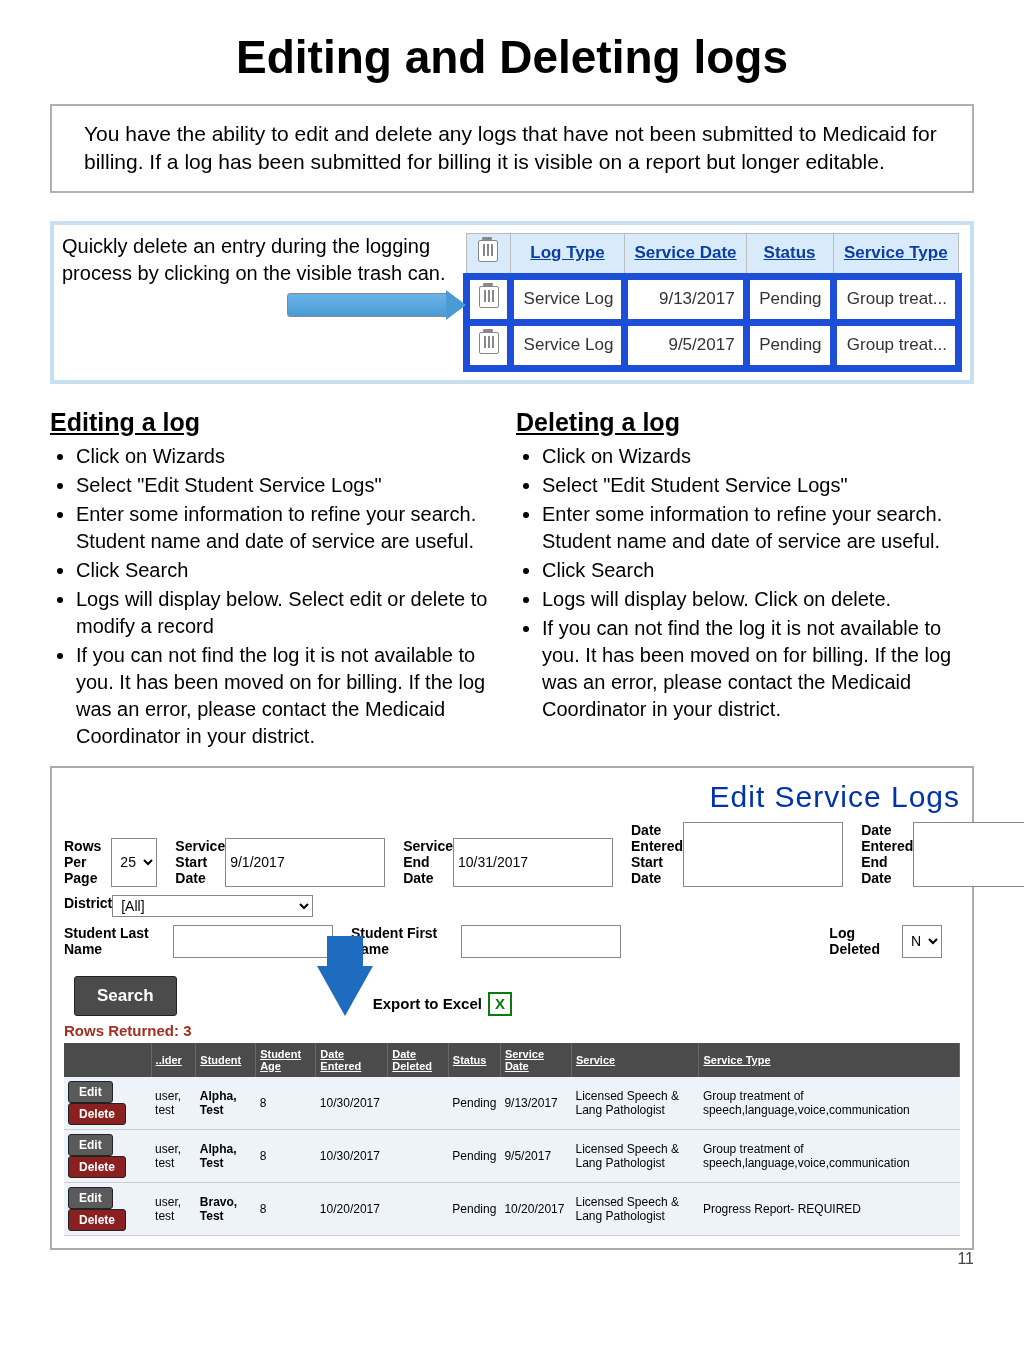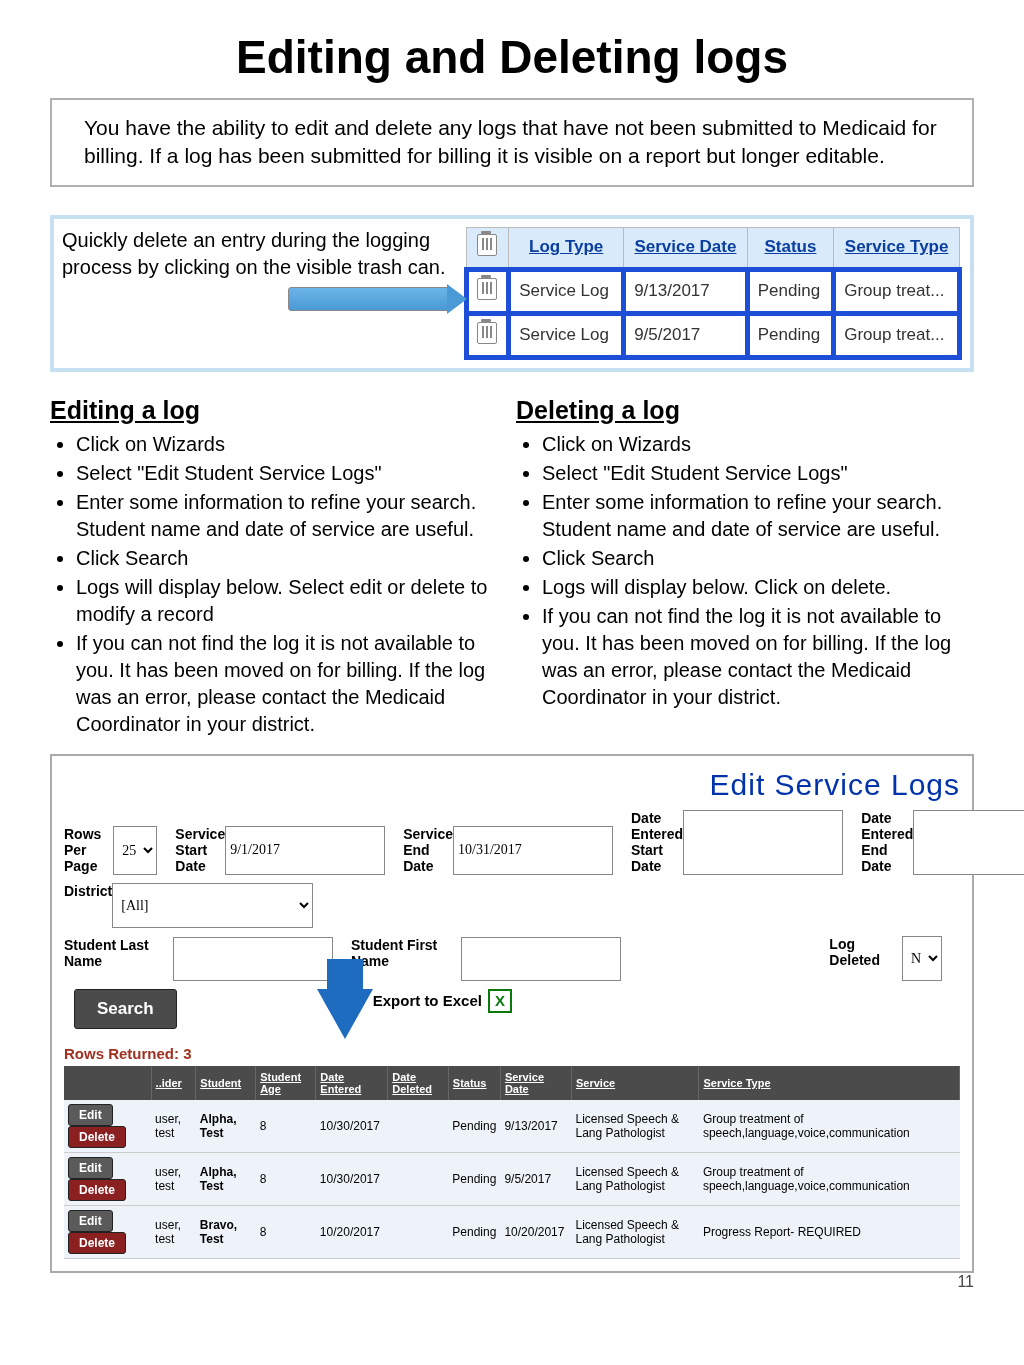--- a/index.html
+++ b/index.html
@@ -1,41 +1,41 @@
 <!DOCTYPE html>
 <html><head>
 <meta charset="utf-8">
 <style>
 body{margin:0;font-family:Arial,sans-serif;background:#fff;color:#000;width:1024px;padding:30px 50px 10px 50px;box-sizing:border-box}
-h1{text-align:center;font-size:46px;font-weight:900;margin:0 0 14px 0}
+h1{text-align:center;font-size:46px;font-weight:900;margin:0 0 20px 0}
 .box{border:2px solid #b0b0b0;padding:14px 32px;font-size:21px;line-height:1.35;margin-bottom:28px}
 .db{display:flex;border:4px solid #c6dff1;padding:8px;margin-bottom:24px;gap:14px;align-items:flex-start}
 .dtxt{flex:1.1;font-size:20px;line-height:1.35}
 .arrow{display:flex;justify-content:flex-end;margin-top:6px}
 .arrow-s{width:160px;height:22px;background:linear-gradient(#6bb4e8,#4a9ad6);border:1px solid #888;border-radius:3px;position:relative}
 .arrow-s:after{content:"";position:absolute;right:-18px;top:-4px;border-left:20px solid #4a9ad6;border-top:15px solid transparent;border-bottom:15px solid transparent}
 .ltab{flex:1.4;border:1px solid #999;border-collapse:collapse;font-size:17px}
 .ltab th{background:#d9ebfa;border:1px solid #bbb;padding:6px 8px;color:#0a3ea0;text-decoration:underline}
-.ltab td{border:5px solid #1d4ed8;padding:6px 8px;text-align:left;color:#333}
+.ltab td{border:7px solid #1d4ed8;padding:6px 8px;text-align:right;color:#333}
 .trash{width:18px;height:20px;display:inline-block;border:1px solid #888;border-radius:2px;position:relative;background:#fff}
 .trash:before{content:"";position:absolute;top:-4px;left:3px;width:10px;height:3px;background:#888;border-radius:1px}
 .trash:after{content:"";position:absolute;top:3px;left:4px;width:2px;height:12px;background:#888;box-shadow:4px 0 #888,8px 0 #888}
 .cols{display:flex;gap:8px;margin-bottom:14px}
 .col{flex:1}
 .col h2{font-size:25px;font-weight:900;text-decoration:underline;margin:0 0 6px 0}
 .col ul{margin:0;padding-left:26px;font-size:20px;line-height:1.35}
 .col li{margin-bottom:2px}
 .esl{border:2px solid #aaa;padding:12px;font-family:Tahoma,Arial,sans-serif}
 .esl .ttl{text-align:right;color:#0033aa;font-size:30px;letter-spacing:1px;font-weight:400;margin-bottom:8px}
 .frow{display:flex;gap:0;font-size:14px;font-weight:700;align-items:flex-end;margin-bottom:8px}
 .fcell{display:flex;flex-direction:row;margin-right:18px}
 .fcell label{font-weight:700;font-size:14px;margin-bottom:1px}
-.fcell input,.fcell select{font-size:14px;padding:13px 4px;border:1px solid #888;background:#fff;font-family:Liberation Serif, serif}
+.fcell input,.fcell select{font-size:14px;padding:1px 4px;border:1px solid #888;background:#fff;font-family:Liberation Sans, sans-serif}
 .sbtn{background:#4b4b4b;color:#fff;border:1px solid #222;padding:9px 22px;font-size:17px;font-weight:700;border-radius:3px;cursor:pointer}
-.srch{display:flex;align-items:flex-start;margin:8px 0 6px 10px}
+.srch{display:flex;align-items:flex-end;margin:8px 0 6px 10px}
 .darr{width:0;height:0;border-left:28px solid transparent;border-right:28px solid transparent;border-top:50px solid #1e6cc0;position:relative;margin-left:140px}
 .darr:before{content:"";position:absolute;top:-80px;left:-18px;width:36px;height:36px;background:#1e6cc0}
 .ex{font-weight:700;font-size:15px}
 .xi{display:inline-block;border:2px solid #0a7a0a;color:#0a7a0a;width:20px;height:20px;text-align:center;font-weight:900;line-height:20px;margin-left:6px}
 .rret{font-weight:700;font-size:15px;color:#a03020;margin-top:6px}
 .tab2{width:100%;border-collapse:collapse;font-size:12px;margin-top:4px}
 .tab2 th{background:#4b4b4b;color:#fff;padding:5px 4px;text-align:left;font-size:11px;border-right:1px solid #666}
 .tab2 th a{color:#fff;text-decoration:underline}
 .tab2 td{background:#eef3f9;padding:4px;border-bottom:1px solid #ccc;vertical-align:middle}
 .ebtn,.dbtn{background:#5a5a5a;color:#fff;border:1px solid #222;padding:3px 10px;font-size:12px;font-weight:700;border-radius:3px;cursor:pointer}

